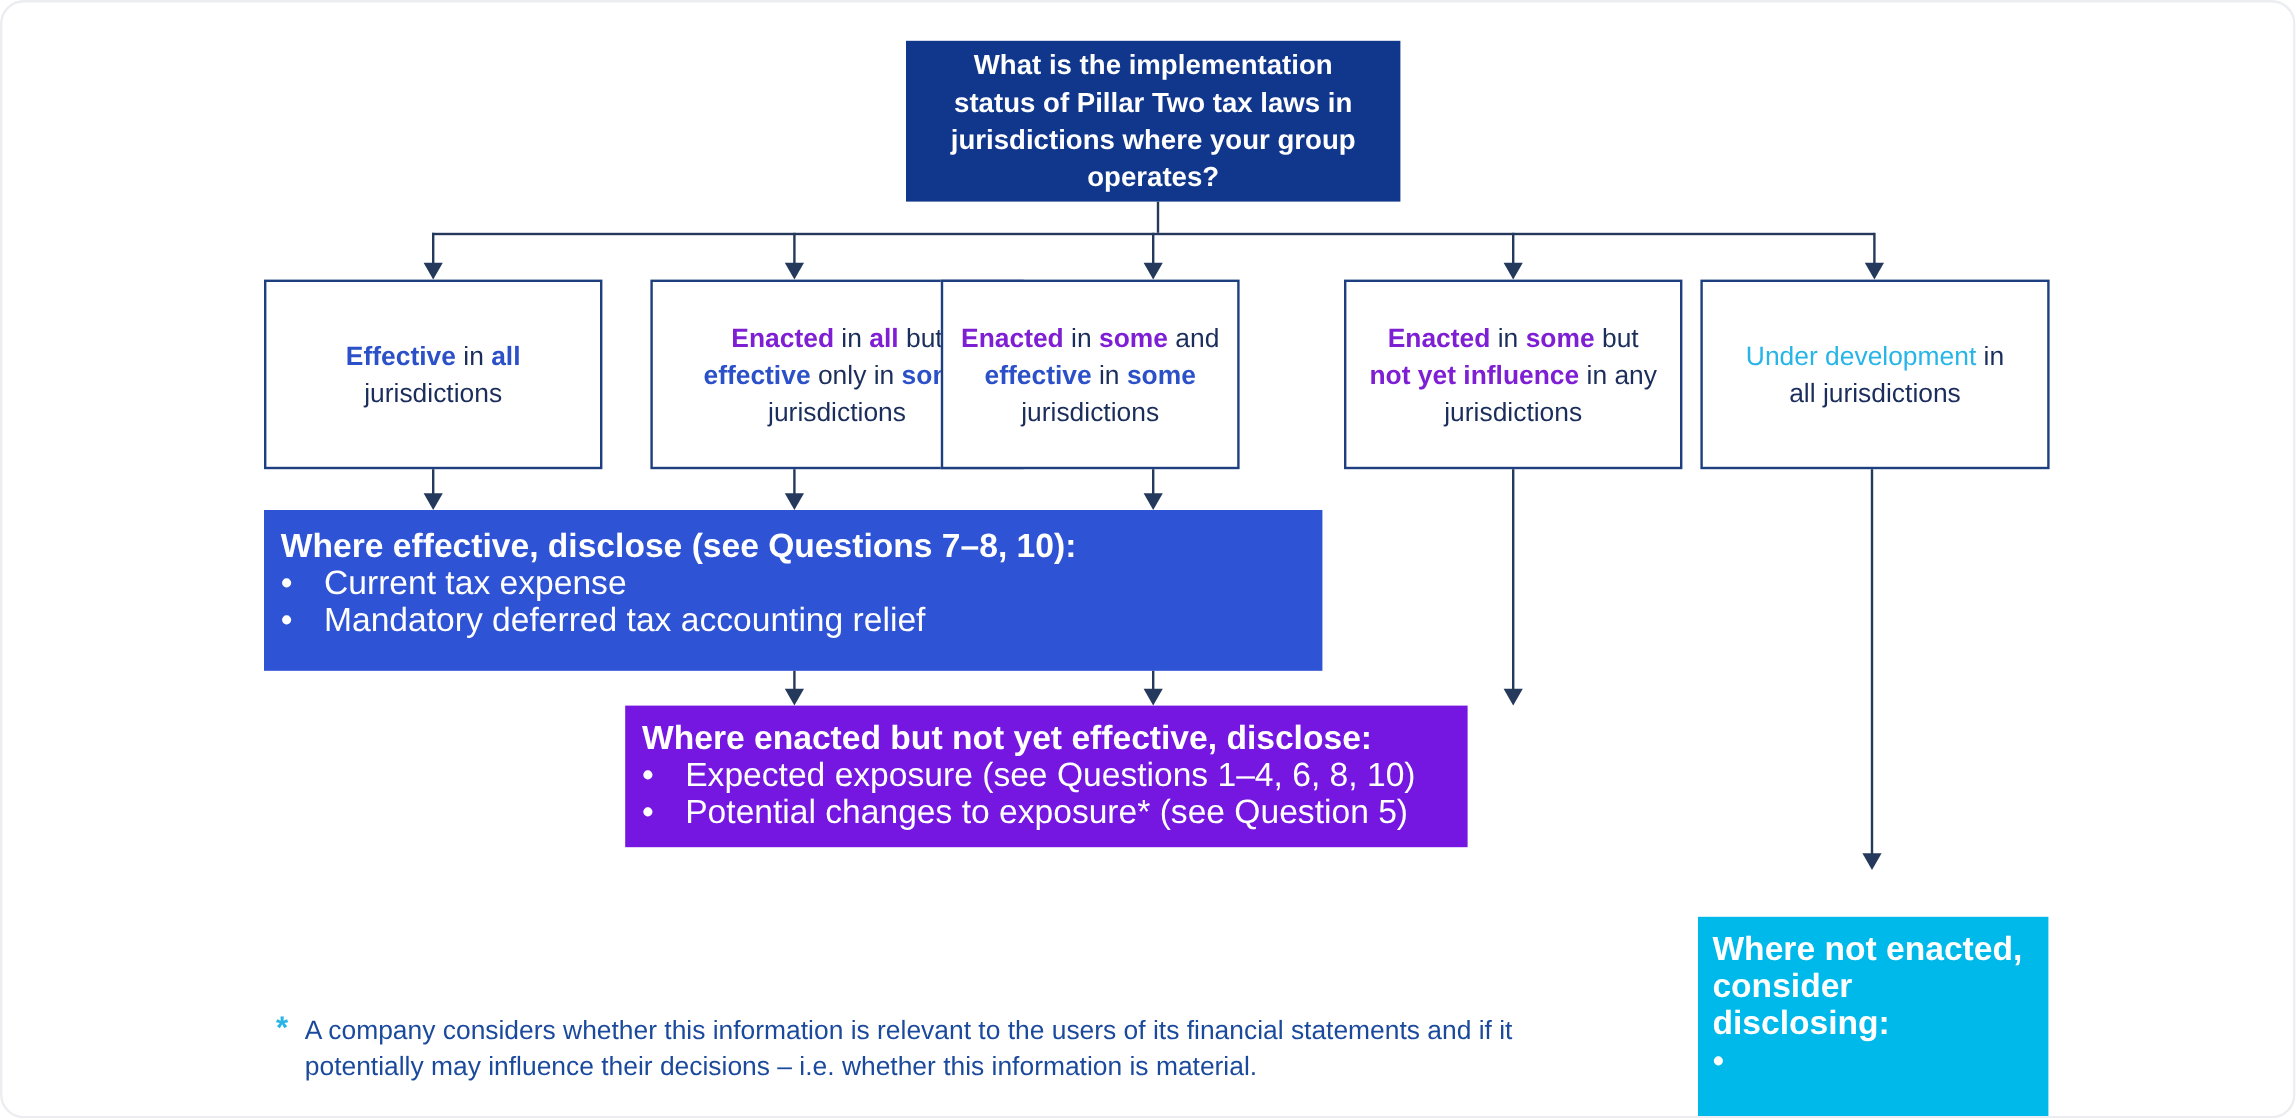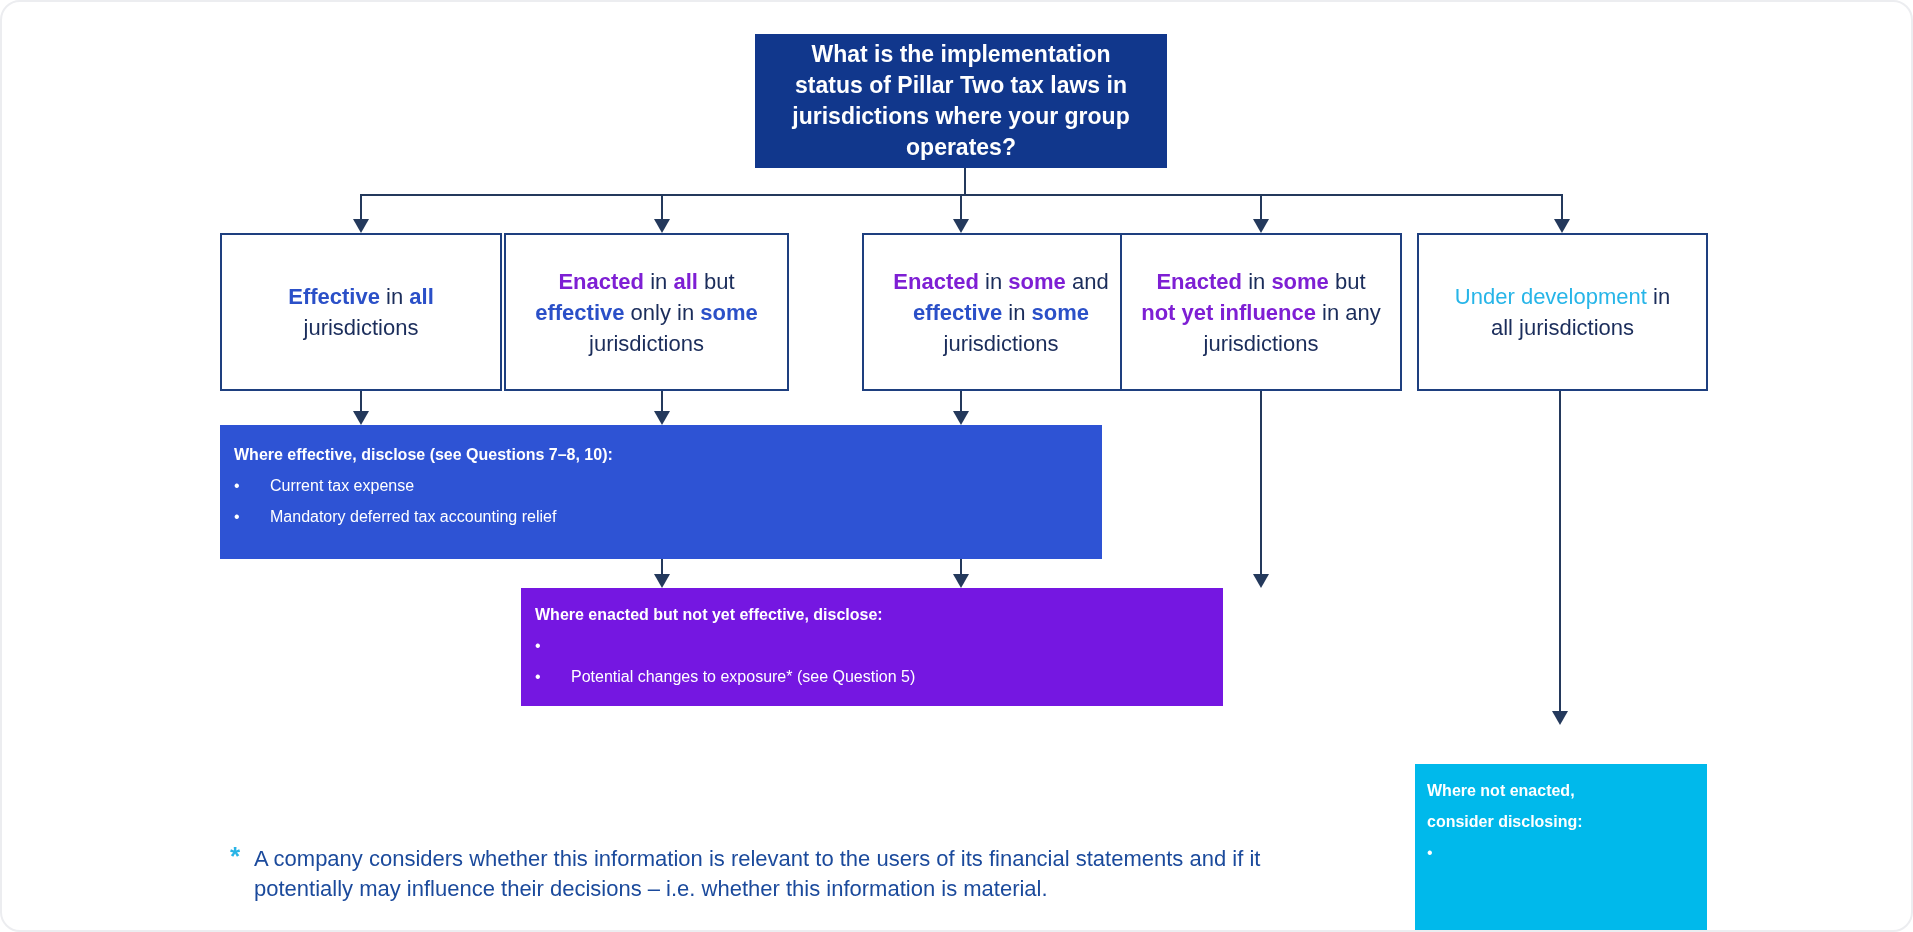--- a/index.html
+++ b/index.html
@@ -12,31 +12,31 @@
         color:#ffffff;font-weight:bold;font-size:23px;line-height:31px;
         display:flex;align-items:center;justify-content:center;text-align:center;}
   .qtext{white-space:pre-line;}
 
   
   .sbox{position:absolute;top:231px;height:158px;background:#ffffff;border:2px solid #1E3F7F;
         box-sizing:border-box;display:flex;align-items:center;justify-content:center;
         text-align:center;font-size:22px;line-height:31px;color:#1B2D5B;padding:0 12px;}
   .stext{white-space:pre-line;}
   .sbox.b1{left:218px;width:282px}
-  .sbox.b2{left:502px;width:285px}
-  .sbox.b3{left:860px;width:278px}
+  .sbox.b2{left:540px;width:311px}
+  .sbox.b3{left:782px;width:249px}
   .sbox.b4{left:1118px;width:282px}
   .sbox.b5{left:1415px;width:291px}
   .seg-plain{color:#1B2D5B;}
   .seg-blue{color:#2B50C8;font-weight:bold;}
   .seg-purple{color:#7E1FD4;font-weight:bold;}
   .seg-cyan{color:#27B5E8;font-weight:normal;}
 
   
-  .obox{position:absolute;color:#ffffff;font-size:16px;line-height:31px;box-sizing:border-box;
+  .obox{position:absolute;color:#ffffff;font-size:28px;line-height:31px;box-sizing:border-box;
         padding:14px 16px 0 14px;}
   .ohead{font-weight:bold;white-space:pre-line;}
   .obox.effective{left:218px;top:423px;width:882px;height:134px;background:#2E53D4;}
   .obox.enacted{left:519px;top:586px;width:702px;height:118px;background:#7517E1;padding-top:11px;}
   .obox.notenacted{left:1413px;top:762px;width:292px;height:170px;background:#00B9EB;
                    padding:11px 8px 0 12px;}
   .bullet-row{display:flex;}
   .dot{width:36px;flex:0 0 36px;}
   .obox.notenacted .dot{width:32px;flex:0 0 32px;}
   .btext{white-space:pre-line;}
@@ -130,20 +130,21 @@
   <div class="vline" style="left:958px;top:557px;height:17px"></div>
   <div class="ahead" style="left:951px;top:572px"></div>
   <div class="vline" style="left:1258px;top:389px;height:185px"></div>
   <div class="ahead" style="left:1251px;top:572px"></div>
 
   <div class="obox enacted">
     <div class="ohead">Where enacted but not yet effective, disclose:</div>
     <div class="bullets">
         <div class="bullet-row">
           <span class="dot">•</span>
+          <span class="btext">Expected exposure (see Questions 1–4, 6, 8, 10)</span>
         </div>
         <div class="bullet-row">
           <span class="dot">•</span>
           <span class="btext">Potential changes to exposure* (see Question 5)</span>
         </div>
       </div>
   </div>
 
   <div class="vline" style="left:1557px;top:389px;height:322px"></div>
   <div class="ahead" style="left:1550px;top:709px"></div>

